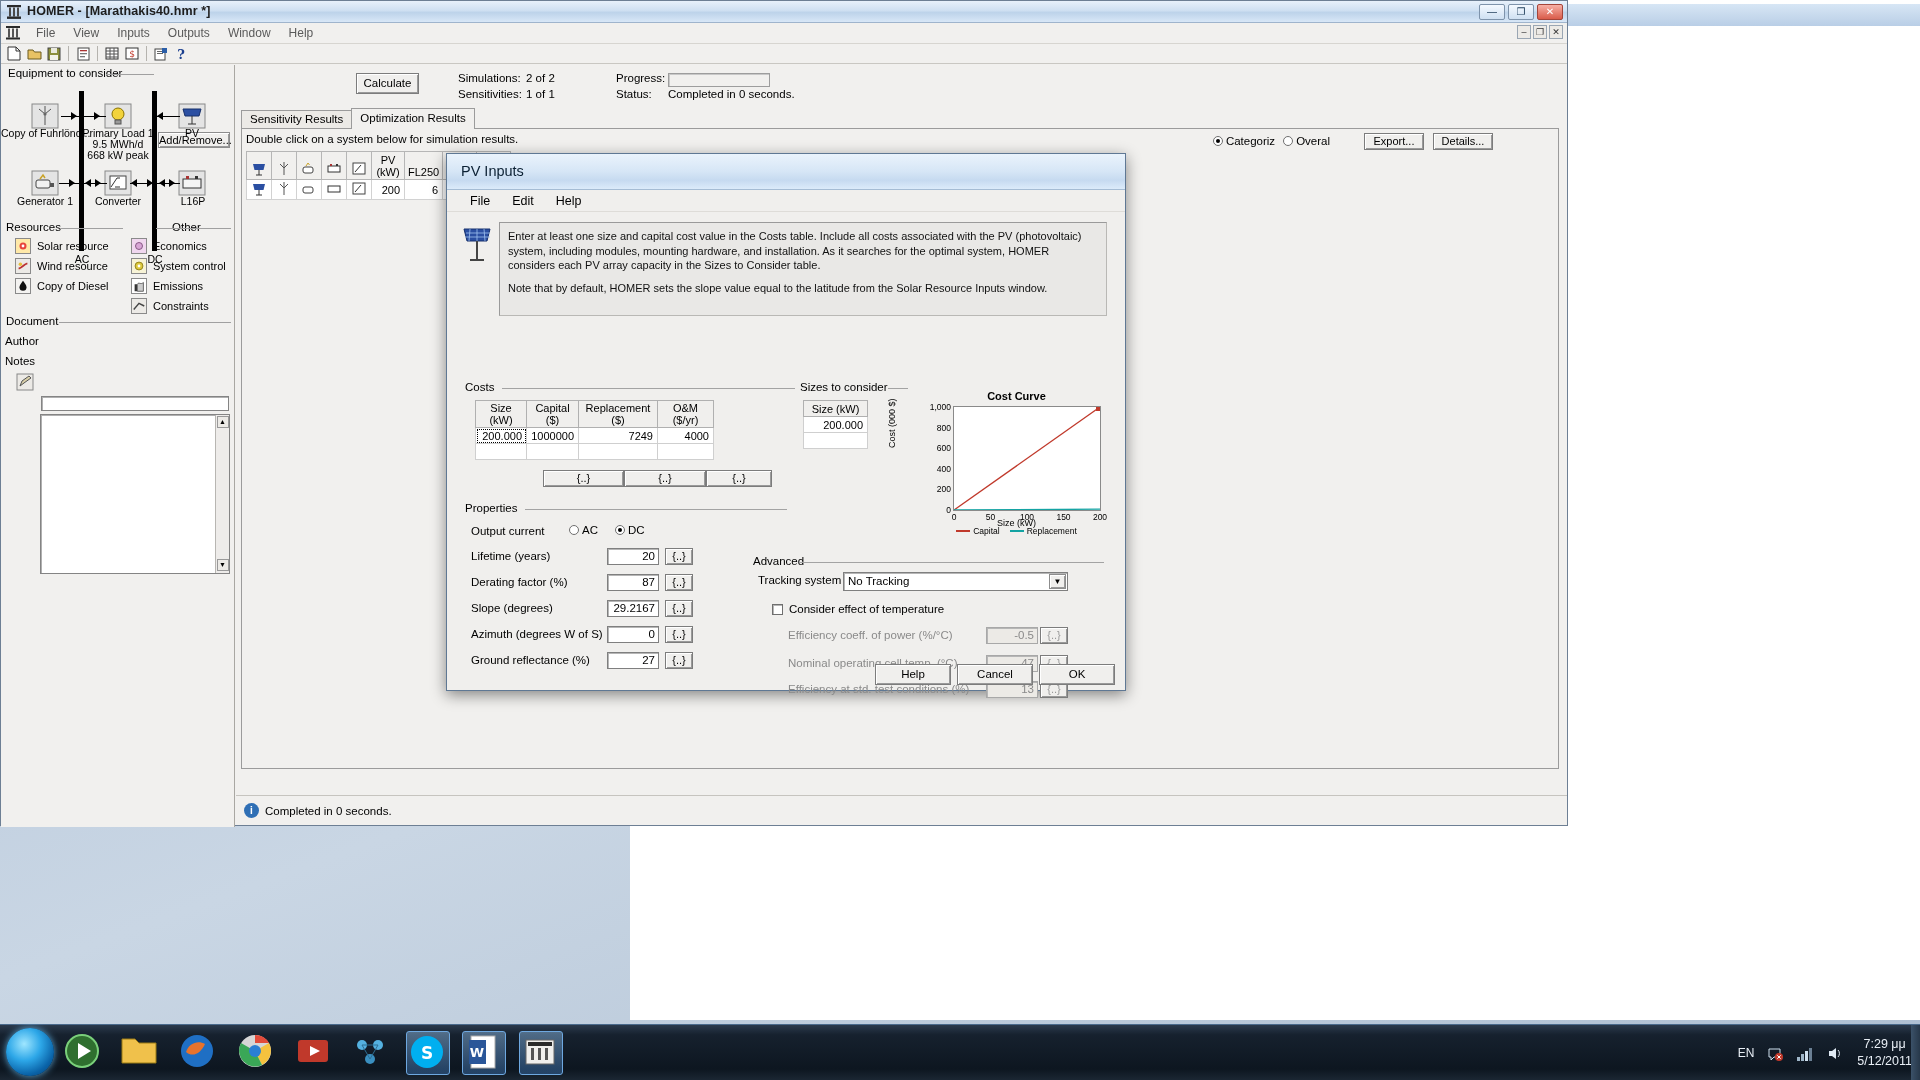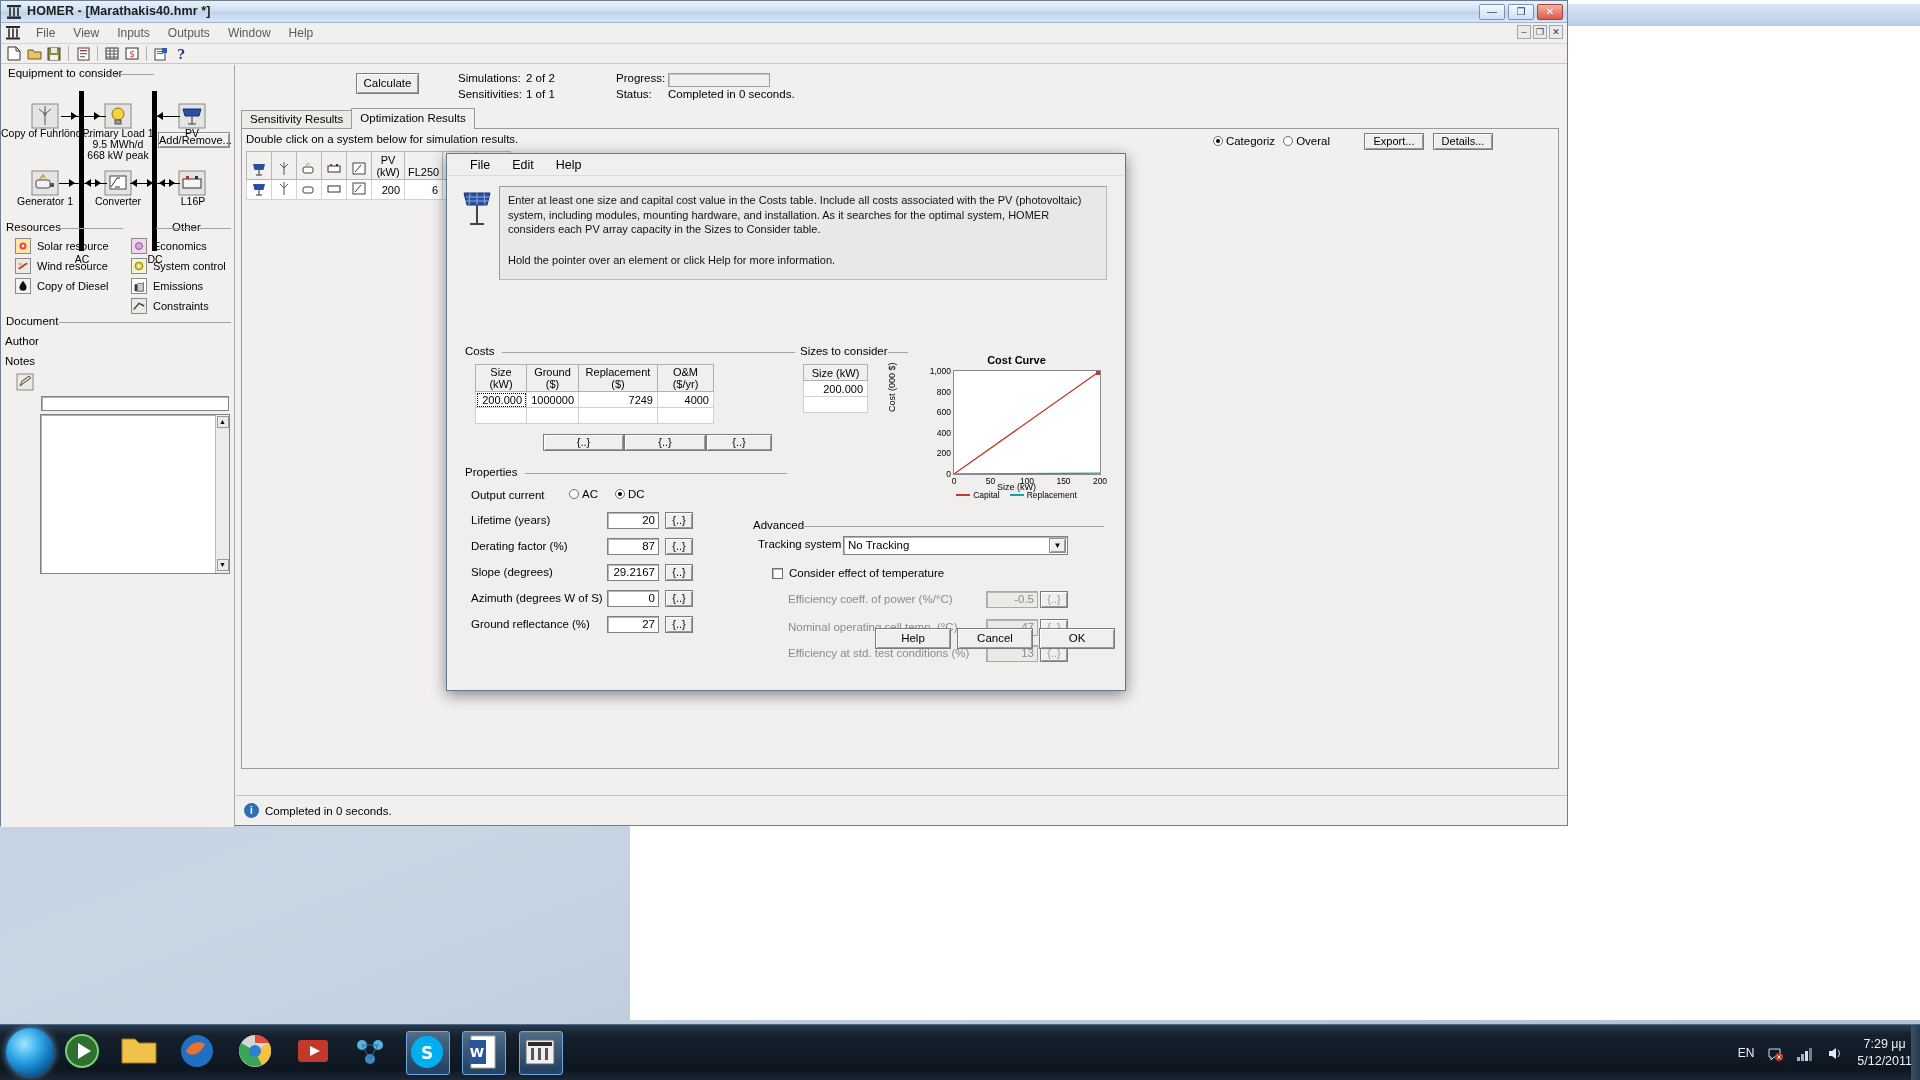--- a/index.html
+++ b/index.html
@@ -580,49 +580,52 @@
       </div>
     </div>
   </div>
 
   <div id="statusbar">
     <div class="infoicon">i</div>
     <div>Completed in 0 seconds.</div>
   </div>
 
   <div id="pvdlg">
+    <div id="pvdlg-title">
+      <div class="ttext">PV Inputs</div>
+    </div>
     <div id="pvdlg-menu">
       <div class="mi">File</div>
       <div class="mi">Edit</div>
       <div class="mi">Help</div>
     </div>
 
     <div id="pvdlg-body">
       <svg id="pvbigicon" viewBox="0 0 32 36">
         <path d="M3 3h26l-3 12H6z" fill="#2b4fa2" stroke="#16306c"></path>
         <path d="M9 3l-1 12M16 3v12M23 3l1 12M5 7h24M4 11h25" stroke="#9fc2f0" fill="none" stroke-width=".8"></path>
         <rect x="15" y="15" width="2" height="19" fill="#444"></rect>
         <rect x="9" y="33" width="14" height="2" fill="#444"></rect>
       </svg>
 
       <div id="infobox">
         <div>Enter at least one size and capital cost value in the Costs table.  Include all costs associated with the PV (photovoltaic) system, including modules, mounting hardware, and installation. As it searches for the optimal system, HOMER considers each PV array capacity in the Sizes to Consider table.</div>
         <div style="height:8px"></div>
+        <div>Note that by default, HOMER sets the slope value equal to the latitude from the Solar Resource Inputs window.</div>
         <div style="height:8px"></div>
-        <div>Hold the pointer over an element or click Help for more information.</div>
       </div>
 
       <div class="gb-title" style="position:absolute; left:14px; top:169px;">Costs</div>
       <div class="gb-rule" style="position:absolute; left:55px; top:176px; width:285px;"></div>
 
       <table class="grid" style="position:absolute; left:28px; top:188px;">
         <thead>
           <tr>
             <th style="width:51px">Size (kW)</th>
-            <th style="width:52px">Ground ($)</th>
+            <th style="width:52px">Capital ($)</th>
             <th style="width:79px">Replacement ($)</th>
             <th style="width:56px">O&amp;M ($/yr)</th>
           </tr>
         </thead>
         <tbody>
           <tr>
             <td class="sel">200.000</td>
             <td>1000000</td>
             <td>7249</td>
             <td>4000</td>

